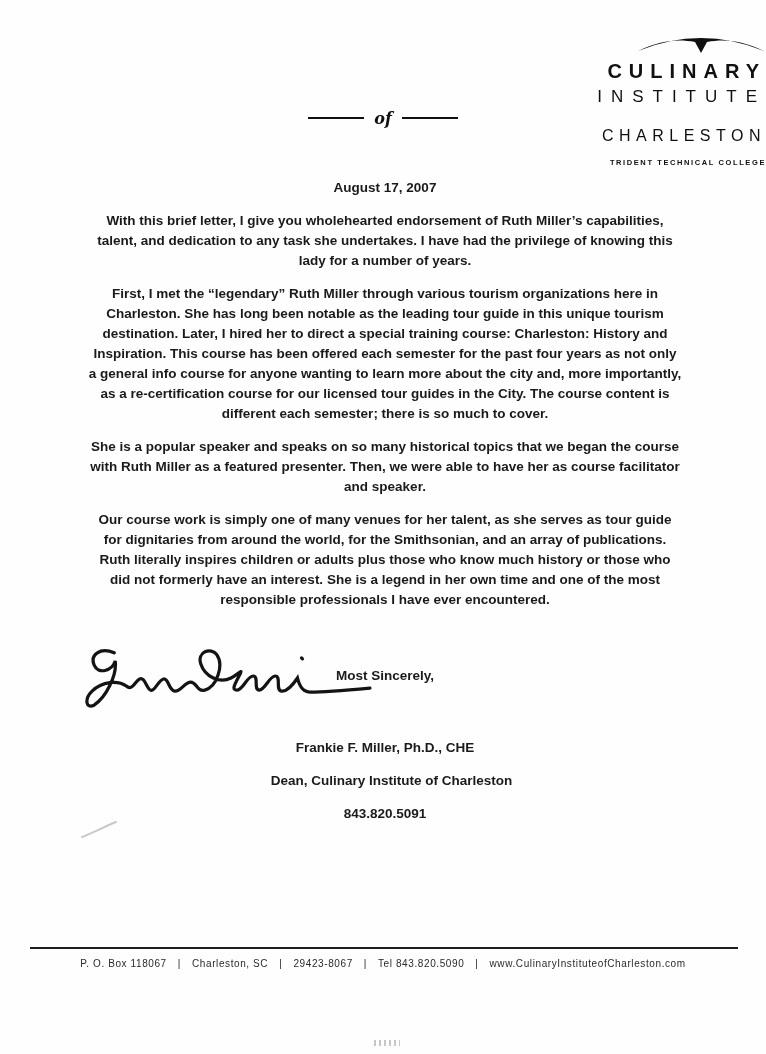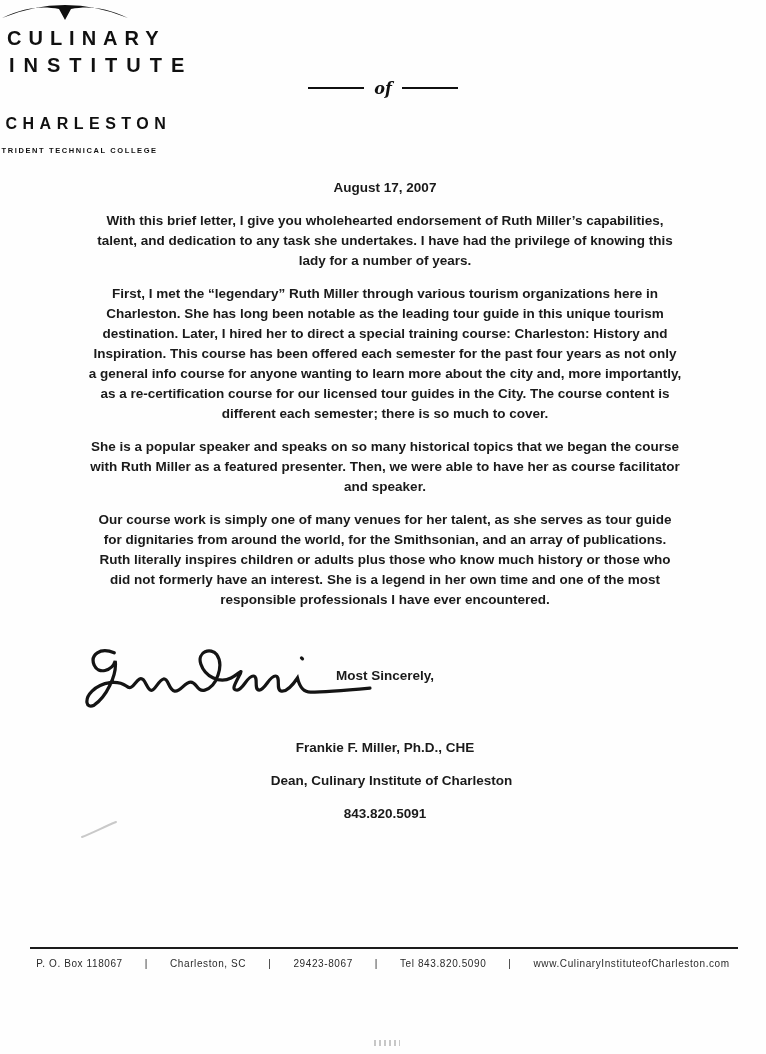--- a/index.html
+++ b/index.html
@@ -10,48 +10,49 @@
     position: relative;
     width: 766px;
     height: 1054px;
     background: #fefefe;
     overflow: hidden;
     color: #191919;
   }
 
   
   .letterhead {
+    padding-top: 33px;
     width: 766px;
-    text-align: left;
+    text-align: right;
     color: #101010;
   }
   .swoosh-wrap { height: 24px; line-height: 0; }
   .logo-culinary {
     font-size: 20px; font-weight: bold;
     letter-spacing: 7px; text-indent: 7px;
     margin-top: 3px;
   }
   .logo-institute {
-    font-size: 20px; font-weight: bold;
+    font-size: 17px; font-weight: normal;
     letter-spacing: 9px; text-indent: 9px;
     margin-top: 4px;
   }
   .logo-of-row {
     display: flex; align-items: center; justify-content: center;
     gap: 10px; margin-top: 2px; height: 18px;
   }
   .logo-of-row .rule { width: 56px; height: 2px; background: #101010; }
   .logo-of {
     font-family: "DejaVu Serif", serif;
     font-style: italic; font-size: 16px; font-weight: bold;
   }
   .logo-charleston {
-    font-size: 16px; font-weight: bold;
+    font-size: 16px; font-weight: normal;
     letter-spacing: 5.5px; text-indent: 5.5px;
-    margin-top: 18px;
+    margin-top: 0;
   }
   .logo-trident {
     font-size: 7.5px; font-weight: bold;
     letter-spacing: 1.6px; text-indent: 1.6px;
     margin-top: 13px;
   }
 
   
   .letter-body {
     position: absolute;
@@ -92,21 +93,21 @@
     position: absolute;
     left: 30px; top: 947px;
     width: 708px; height: 2px;
     background: #1c1c1c;
   }
   .footer-text {
     position: absolute;
     left: 0; top: 958px;
     width: 766px;
     display: flex; justify-content: center; align-items: center;
-    gap: 22px;
+    gap: 11px;
     font-size: 10px;
     letter-spacing: 0.6px;
     color: #2a2a2a;
   }
   .footer-text .sep { color: #2a2a2a; }
 </style>
 </head>
 <body>
 
 <div class="page">

